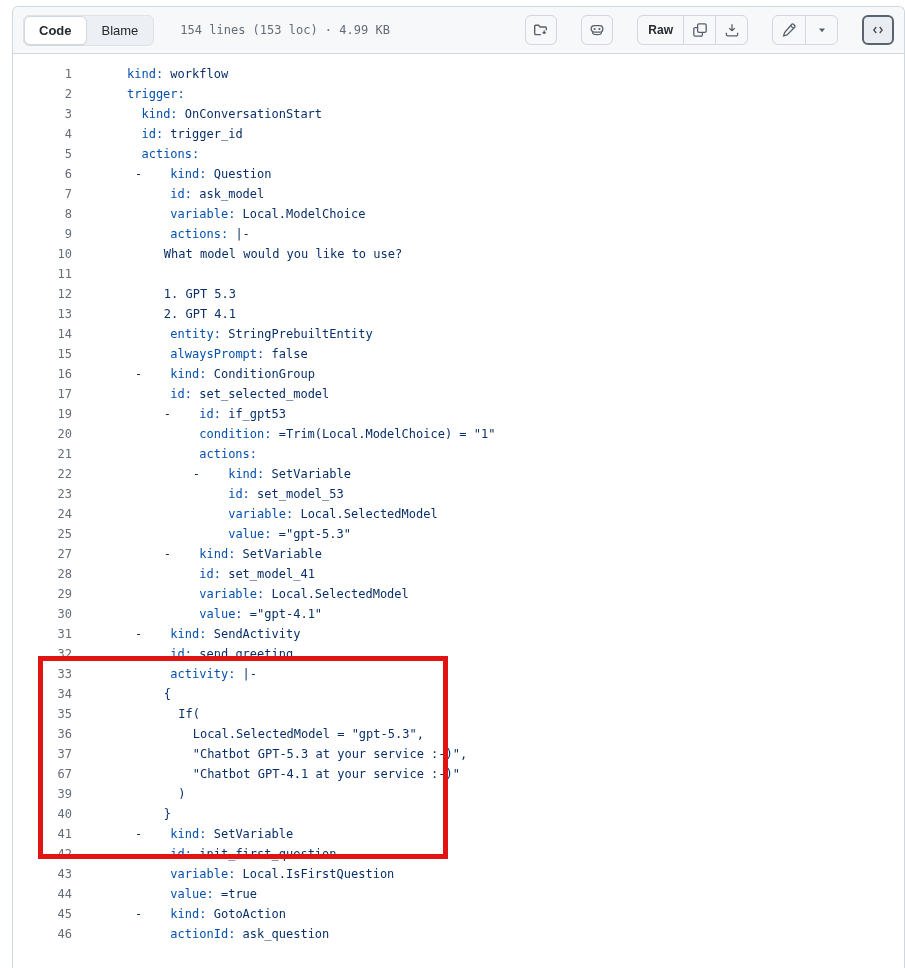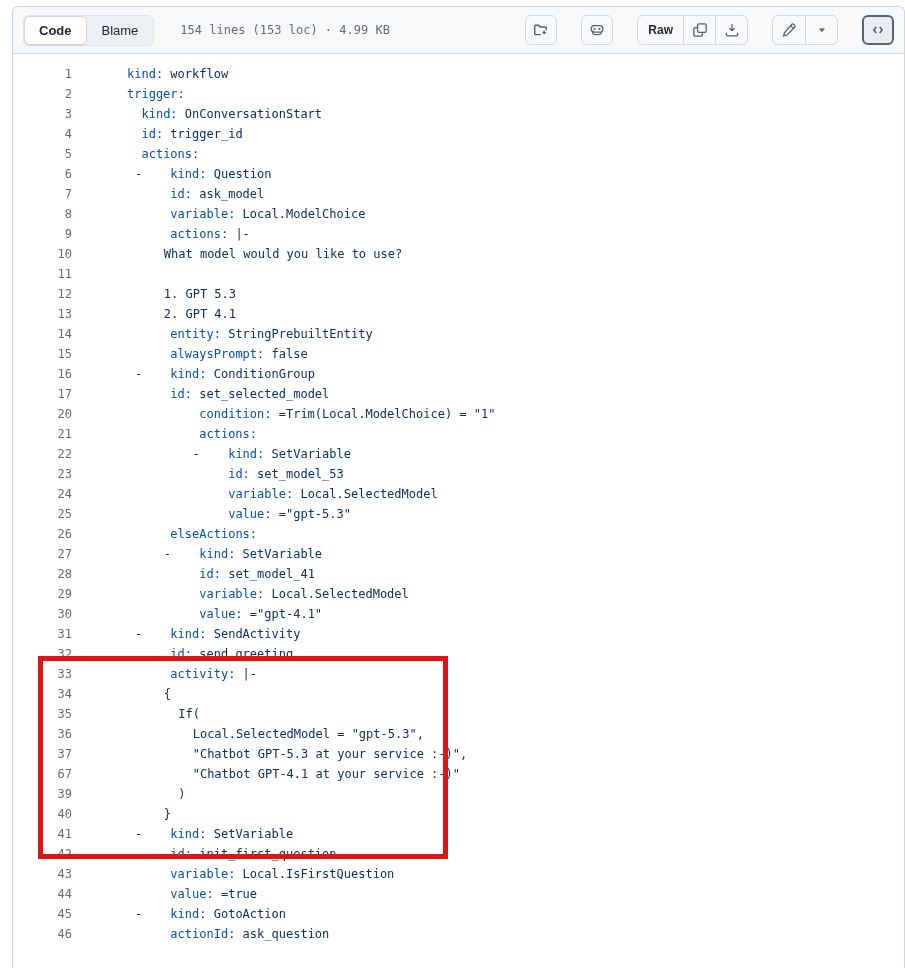--- a/index.html
+++ b/index.html
@@ -148,27 +148,27 @@
         <div class="code-row"><span class="ln">8</span><span class="lc"><span class="v">      </span><span class="k">variable:</span><span class="v"> Local.ModelChoice</span></span></div>
         <div class="code-row"><span class="ln">9</span><span class="lc"><span class="v">      </span><span class="k">actions:</span><span class="v"> |-</span></span></div>
         <div class="code-row"><span class="ln">10</span><span class="lc"><span class="v">        What model would you like to use?</span></span></div>
         <div class="code-row"><span class="ln">11</span><span class="lc"></span></div>
         <div class="code-row"><span class="ln">12</span><span class="lc"><span class="v">        1. GPT 5.3</span></span></div>
         <div class="code-row"><span class="ln">13</span><span class="lc"><span class="v">        2. GPT 4.1</span></span></div>
         <div class="code-row"><span class="ln">14</span><span class="lc"><span class="v">      </span><span class="k">entity:</span><span class="v"> StringPrebuiltEntity</span></span></div>
         <div class="code-row"><span class="ln">15</span><span class="lc"><span class="v">      </span><span class="k">alwaysPrompt:</span><span class="v"> false</span></span></div>
         <div class="code-row"><span class="ln">16</span><span class="lc"><span class="v">    - </span><span class="k">kind:</span><span class="v"> ConditionGroup</span></span></div>
         <div class="code-row"><span class="ln">17</span><span class="lc"><span class="v">      </span><span class="k">id:</span><span class="v"> set_selected_model</span></span></div>
+        <div class="code-row"><span class="ln">19</span><span class="lc"><span class="v">        - </span><span class="k">id:</span><span class="v"> if_gpt53</span></span></div>
         <div class="code-row"><span class="ln">20</span><span class="lc"><span class="v">          </span><span class="k">condition:</span><span class="v"> =Trim(Local.ModelChoice) = "1"</span></span></div>
         <div class="code-row"><span class="ln">21</span><span class="lc"><span class="v">          </span><span class="k">actions:</span></span></div>
         <div class="code-row"><span class="ln">22</span><span class="lc"><span class="v">            - </span><span class="k">kind:</span><span class="v"> SetVariable</span></span></div>
         <div class="code-row"><span class="ln">23</span><span class="lc"><span class="v">              </span><span class="k">id:</span><span class="v"> set_model_53</span></span></div>
         <div class="code-row"><span class="ln">24</span><span class="lc"><span class="v">              </span><span class="k">variable:</span><span class="v"> Local.SelectedModel</span></span></div>
         <div class="code-row"><span class="ln">25</span><span class="lc"><span class="v">              </span><span class="k">value:</span><span class="v"> ="gpt-5.3"</span></span></div>
-        <div class="code-row"><span class="ln">26</span><span class="lc"><span class="v">      </span><span class="k">elseActions:</span></span></div>
         <div class="code-row"><span class="ln">27</span><span class="lc"><span class="v">        - </span><span class="k">kind:</span><span class="v"> SetVariable</span></span></div>
         <div class="code-row"><span class="ln">28</span><span class="lc"><span class="v">          </span><span class="k">id:</span><span class="v"> set_model_41</span></span></div>
         <div class="code-row"><span class="ln">29</span><span class="lc"><span class="v">          </span><span class="k">variable:</span><span class="v"> Local.SelectedModel</span></span></div>
         <div class="code-row"><span class="ln">30</span><span class="lc"><span class="v">          </span><span class="k">value:</span><span class="v"> ="gpt-4.1"</span></span></div>
         <div class="code-row"><span class="ln">31</span><span class="lc"><span class="v">    - </span><span class="k">kind:</span><span class="v"> SendActivity</span></span></div>
         <div class="code-row"><span class="ln">32</span><span class="lc"><span class="v">      </span><span class="k">id:</span><span class="v"> send_greeting</span></span></div>
         <div class="code-row"><span class="ln">33</span><span class="lc"><span class="v">      </span><span class="k">activity:</span><span class="v"> |-</span></span></div>
         <div class="code-row"><span class="ln">34</span><span class="lc"><span class="v">        {</span></span></div>
         <div class="code-row"><span class="ln">35</span><span class="lc"><span class="v">          If(</span></span></div>
         <div class="code-row"><span class="ln">36</span><span class="lc"><span class="v">            Local.SelectedModel = "gpt-5.3",</span></span></div>

